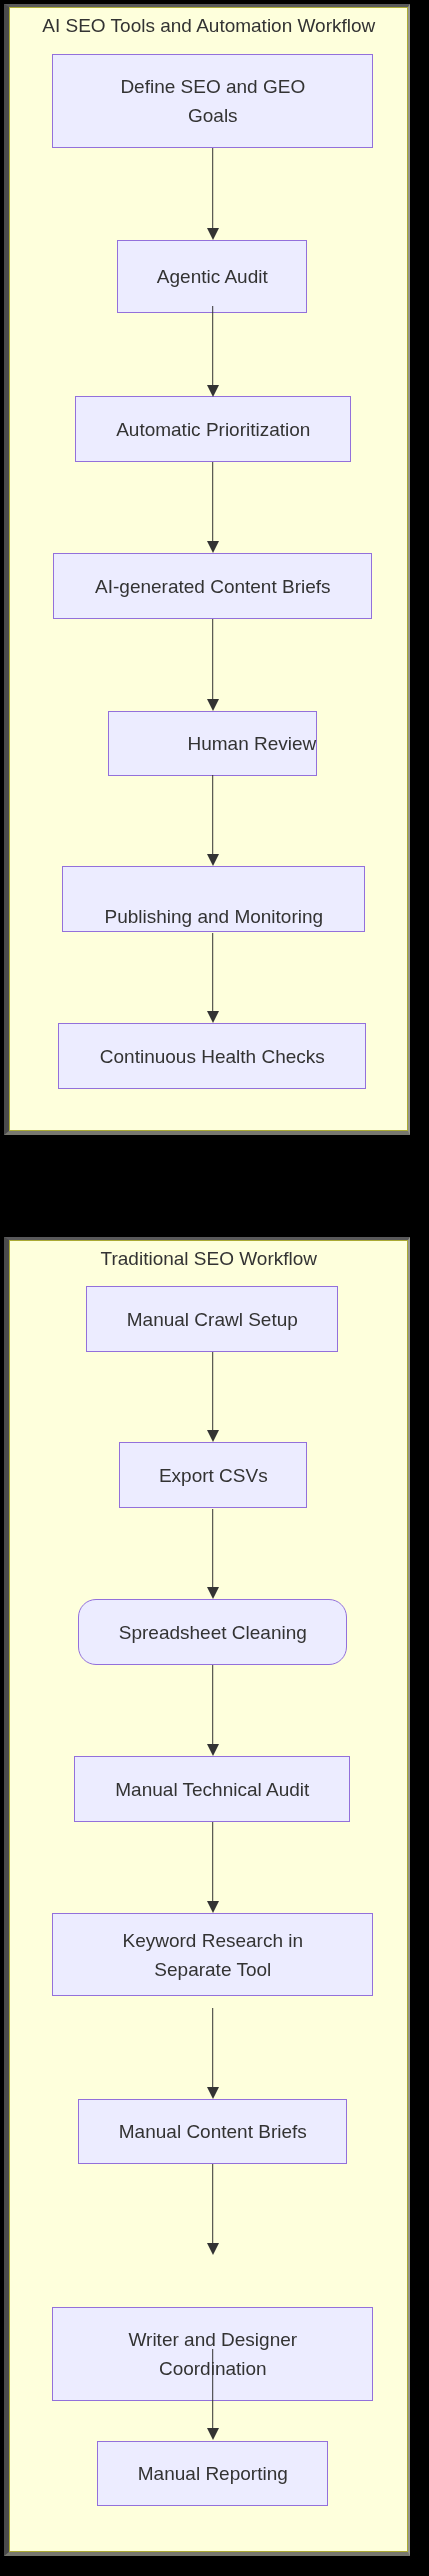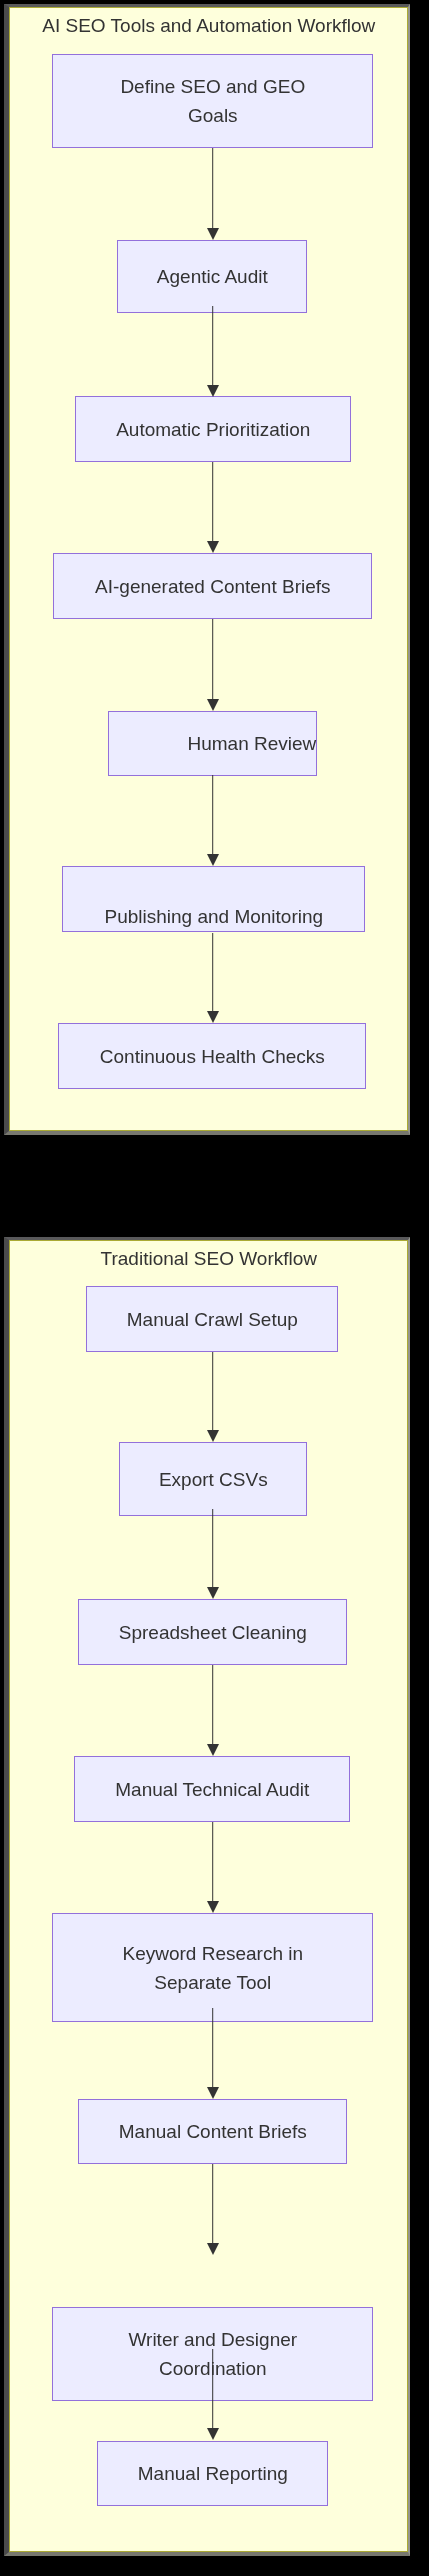--- a/index.html
+++ b/index.html
@@ -122,30 +122,30 @@
   </div>
 </div>
 
 <div class="panel" style="top: 1191px; margin-top: 46px;">
   <div class="panel-inner" style="height: 1310px;">
     <div class="panel-title">Traditional SEO Workflow</div>
     <div class="nodes-layer">
         <div class="flow-node" style="left: 76px; top: 45px; width: 252px; height: 66px;">
           <div class="node-line">Manual Crawl Setup</div>
         </div>
-        <div class="flow-node" style="left: 109px; top: 201px; width: 188px; height: 74px;">
+        <div class="flow-node" style="left: 109px; top: 201px; width: 188px; height: 66px;">
           <div class="node-line">Export CSVs</div>
         </div>
-        <div class="flow-node" style="left: 68px; top: 358px; width: 269px; height: 66px;">
+        <div class="flow-node" style="left: 68px; top: 358px; width: 269px; height: 66px; border-radius: 18px;">
           <div class="node-line">Spreadsheet Cleaning</div>
         </div>
         <div class="flow-node" style="left: 64px; top: 515px; width: 276px; height: 66px;">
           <div class="node-line">Manual Technical Audit</div>
         </div>
-        <div class="flow-node" style="left: 42px; top: 672px; width: 321px; height: 109px;">
+        <div class="flow-node" style="left: 42px; top: 672px; width: 321px; height: 83px;">
           <div class="node-line">Keyword Research in</div>
           <div class="node-line">Separate Tool</div>
         </div>
         <div class="flow-node" style="left: 68px; top: 858px; width: 269px; height: 65px;">
           <div class="node-line">Manual Content Briefs</div>
         </div>
         <div class="flow-node" style="left: 42px; top: 1066px; width: 321px; height: 94px;">
           <div class="node-line">Writer and Designer</div>
           <div class="node-line">Coordination</div>
         </div>

